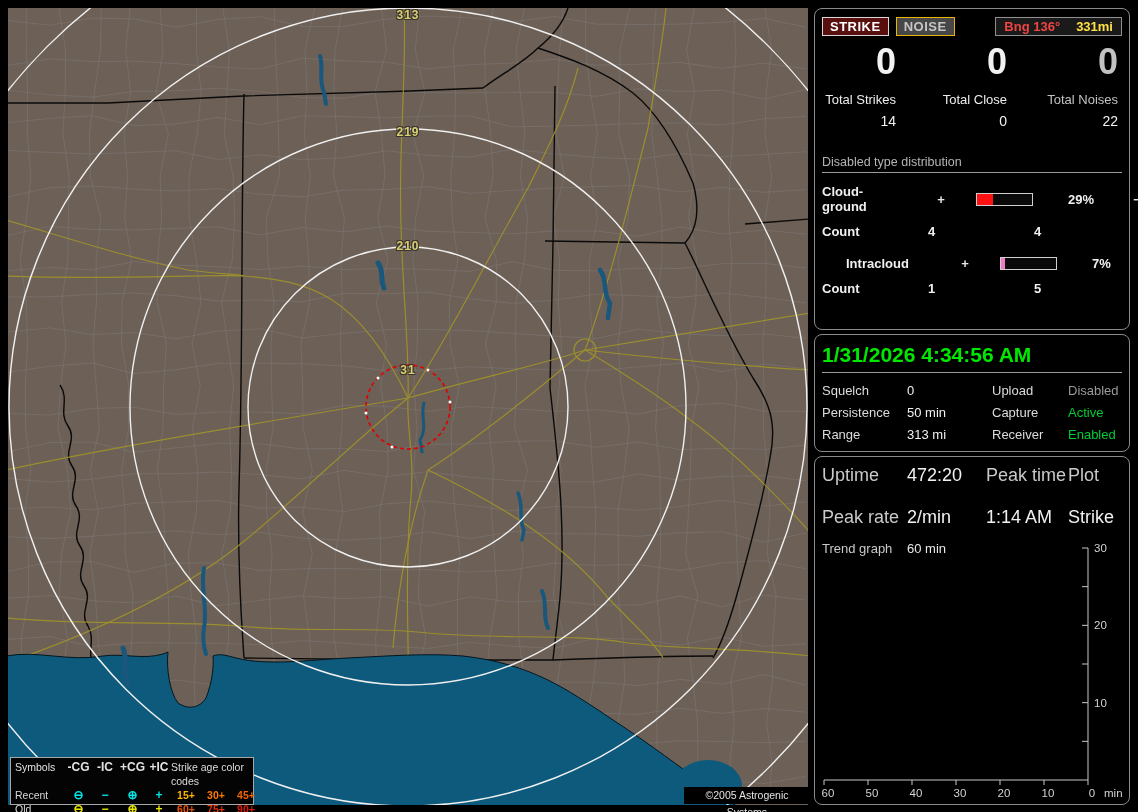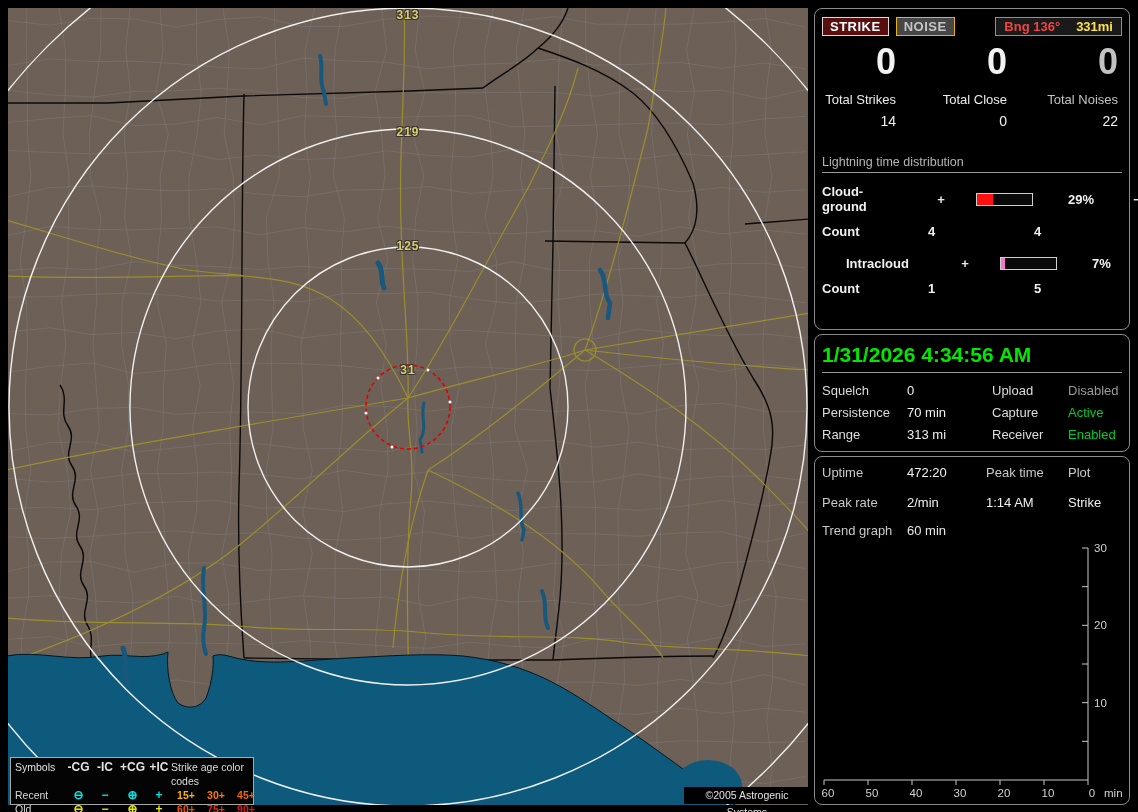--- a/index.html
+++ b/index.html
@@ -60,21 +60,21 @@
   .count-row{display:grid;grid-template-columns:100px 106px auto;margin-top:10px;
     font-size:13px;font-weight:bold;color:#f0f0f0;}
   .count-row span{padding-left:6px;}
   
   #datetime{font-size:21px;font-weight:bold;color:#00e800;
     border-bottom:1px solid #9a9a9a;padding-bottom:5px;}
   .status-grid{display:grid;grid-template-columns:85px 85px 76px auto;
     margin-top:10px;row-gap:7px;font-size:13px;}
   .status-grid .lbl{color:#dcdcdc;} .status-grid .val{color:#f0f0f0;}
   
-  .stats-grid{display:grid;grid-template-columns:85px 79px 82px auto;row-gap:15px;font-size:13px;}
+  .stats-grid{display:grid;grid-template-columns:85px 79px 82px auto;row-gap:21px;font-size:18px;}
   .stats-grid .lbl{color:#c9c9c9;} .stats-grid .val{color:#f0f0f0;}
   .trend-row{display:grid;grid-template-columns:85px auto;margin-top:13px;font-size:13px;}
   #trend-svg{position:absolute;left:7px;top:78px;overflow:visible;}
 </style>
 </head>
 <body>
 
 <div id="app">
 
   <div id="map-area">
@@ -187,21 +187,21 @@
         <circle cx="400" cy="399" r="42" stroke="#e00000" stroke-width="1.6" stroke-dasharray="4 3" fill="none"></circle>
         <circle cx="370" cy="370" r="1.5" fill="#fff"></circle>
         <circle cx="442" cy="394" r="1.5" fill="#fff"></circle>
         <circle cx="384" cy="439" r="1.5" fill="#fff"></circle>
         <circle cx="358" cy="405" r="1.5" fill="#fff"></circle>
         <circle cx="420" cy="362" r="1.5" fill="#fff"></circle>
       </g>
     </svg>
     <div class="ring-label" style="top:0px">313</div>
     <div class="ring-label" style="top:117px">219</div>
-    <div class="ring-label" style="top:231px">125</div>
+    <div class="ring-label" style="top:231px">210</div>
     <div class="ring-label" style="top:355px">31</div>
   </div>
 
   <div id="legend">
     <div class="lg-grid">
       <span class="lg-hdr">Symbols</span>
       <span class="lg-hdr lg-sym">-CG</span>
       <span class="lg-hdr lg-sym">-IC</span>
       <span class="lg-hdr lg-sym">+CG</span>
       <span class="lg-hdr lg-sym">+IC</span>
@@ -249,21 +249,21 @@
       <span class="tot-label c1">Total Strikes</span>
       <span class="tot-label c2">Total Close</span>
       <span class="tot-label c3 dim">Total Noises</span>
     </div>
     <div class="rate-grid" style="margin-top:0;">
       <span class="tot-val c1">14</span>
       <span class="tot-val c2">0</span>
       <span class="tot-val c3">22</span>
     </div>
 
-    <div id="dist-title">Lightning time distribution</div>
+    <div id="dist-title">Disabled type distribution</div>
 
     <div class="dist-row">
       <span>Cloud-ground</span>
       <span class="sign">+</span>
       <span class="pbar">
           <div style="background-color: rgb(255, 17, 17); width: 29%;"></div>
         </span>
       <span class="pct">29%</span>
       <span class="sign">−</span>
       <span class="pbar">
@@ -299,21 +299,21 @@
 
   <div id="box-status" class="panel-box">
     <div id="datetime">1/31/2026 4:34:56 AM</div>
     <div class="status-grid">
       <span class="lbl">Squelch</span>
       <span class="val">0</span>
       <span class="lbl">Upload</span>
       <span class="val" style="color: rgb(154, 154, 154);">Disabled</span>
 
       <span class="lbl">Persistence</span>
-      <span class="val">70 min</span>
+      <span class="val">50 min</span>
       <span class="lbl">Capture</span>
       <span class="val" style="color: rgb(0, 204, 51);">Active</span>
 
       <span class="lbl">Range</span>
       <span class="val">313 mi</span>
       <span class="lbl">Receiver</span>
       <span class="val" style="color: rgb(0, 204, 51);">Enabled</span>
     </div>
   </div>
 

